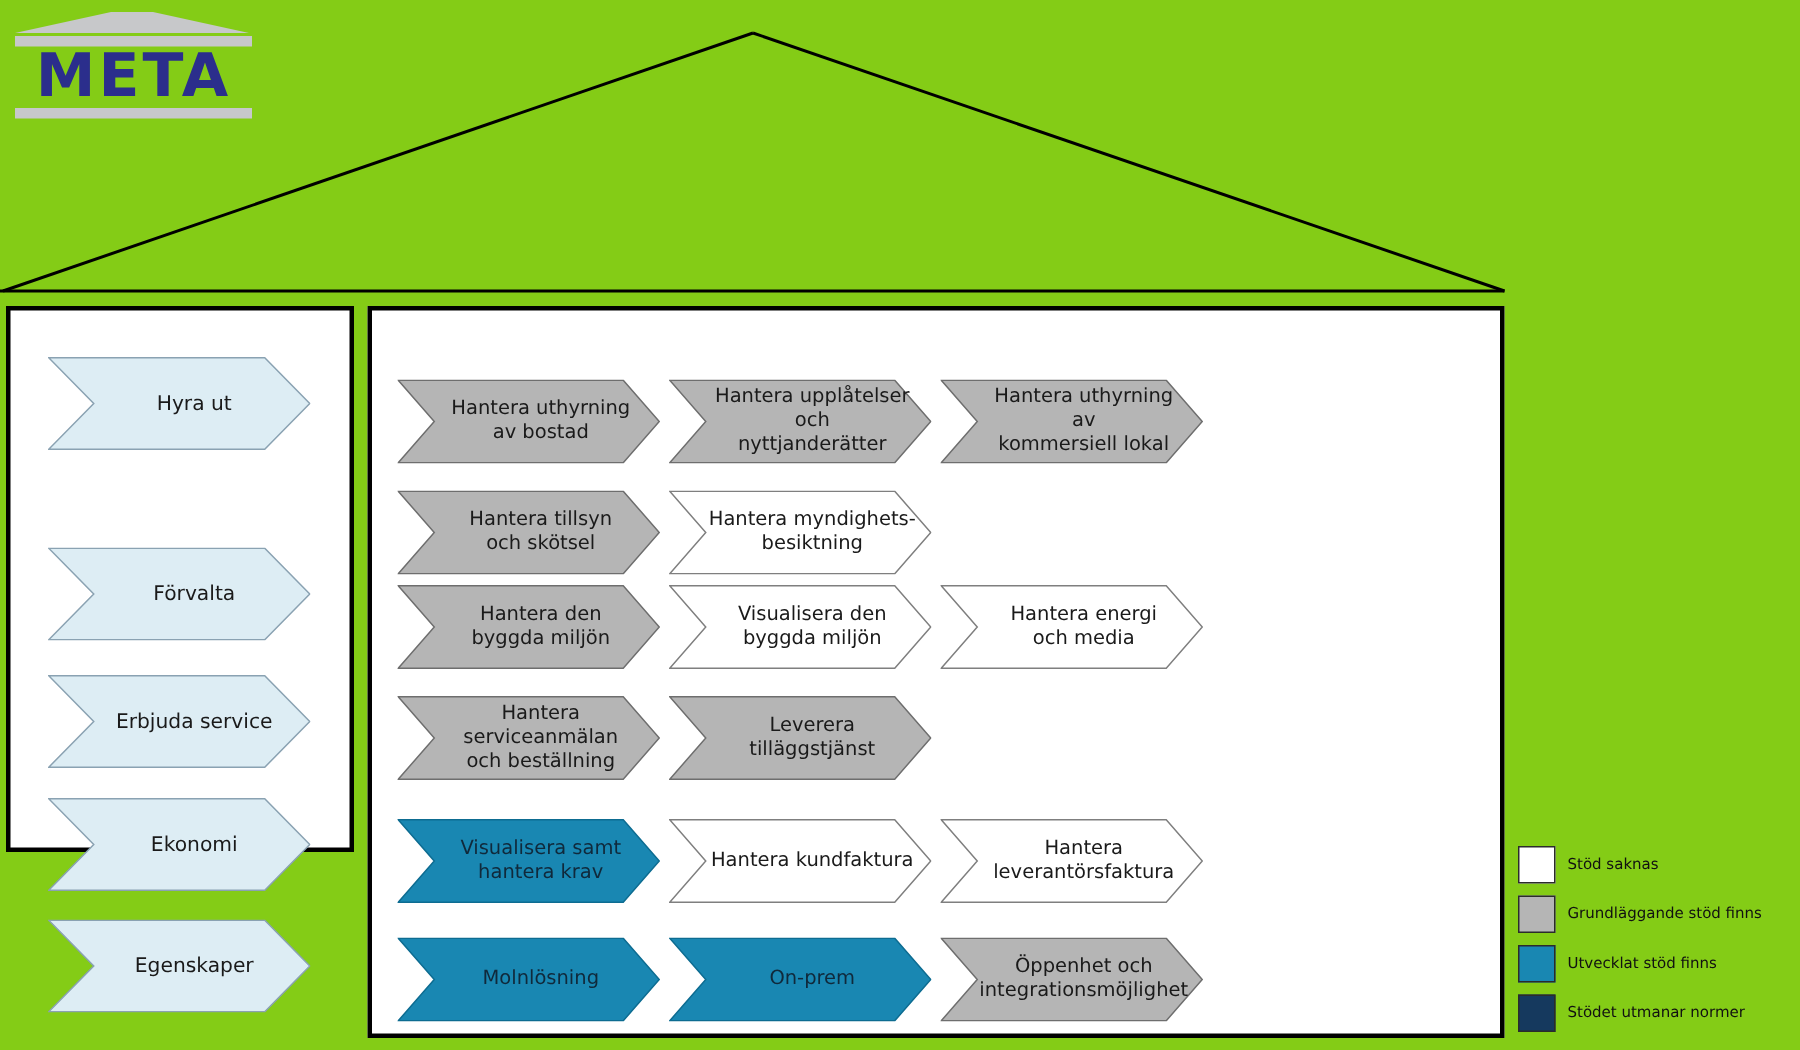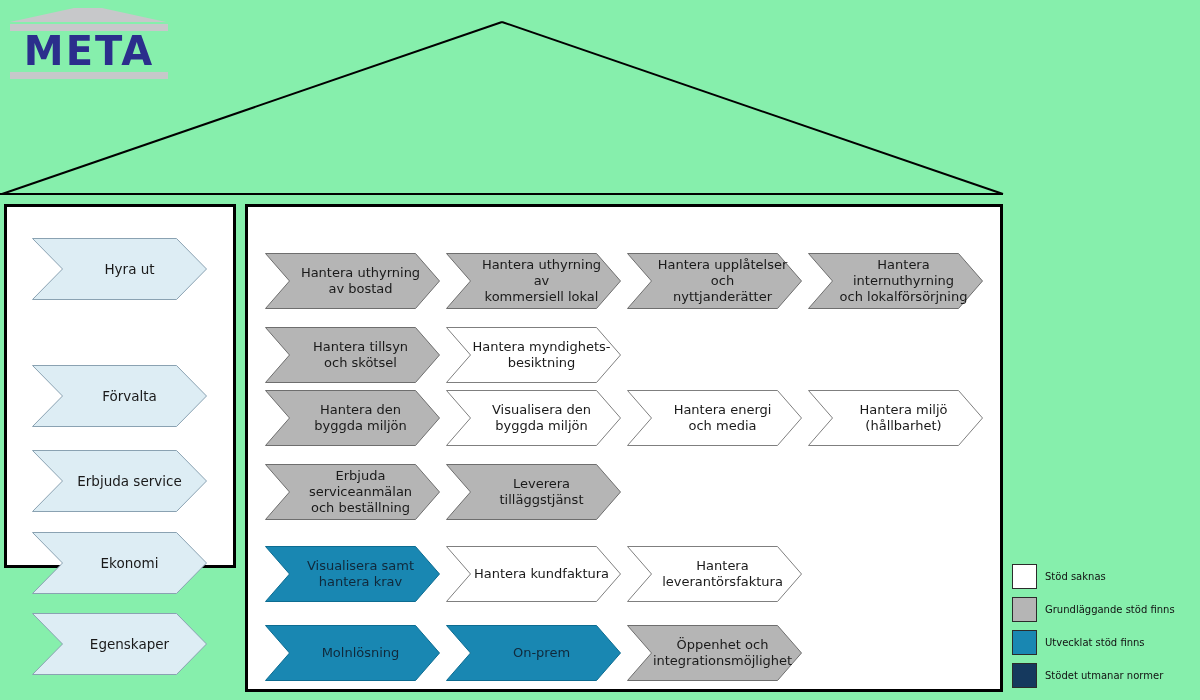--- a/index.html
+++ b/index.html
@@ -1,17 +1,17 @@
 <!DOCTYPE html>
 <html><head>
 <meta charset="utf-8">
 <style>
   html,body{margin:0;padding:0;background:#fff;}
   #canvas{
-    position:relative;width:1200px;height:700px;background:#86efac;overflow:hidden;
+    position:relative;width:1200px;height:700px;background:#84cc16;overflow:hidden;
     font-family:"DejaVu Sans","Liberation Sans",sans-serif;color:#111;
   }
   
   #roof-svg{position:absolute;left:0;top:0;pointer-events:none;}
   
   #logo{position:absolute;left:8px;top:6px;width:162px;}
   #logo .logo-roof{display:block;}
   #logo .logo-bar{height:7px;background:#c7c8ca;margin:1px 2px 0 2px;}
   #logo .logo-text{
     font-size:40px;font-weight:bold;letter-spacing:2px;color:#2b2e8c;
@@ -105,37 +105,30 @@
           <svg width="175" height="56">
             <polygon points="0.5,0.5 150.5,0.5 174.5,28 150.5,55.5 0.5,55.5 24.5,28" fill="#b5b5b5" stroke="#6e6e6e" stroke-width="1"></polygon>
           </svg>
           <span class="arrow-label" style="color: rgb(26, 26, 26);">Hantera uthyrning
 av bostad</span>
         </div>
         <div class="arrow">
           <svg width="175" height="56">
             <polygon points="0.5,0.5 150.5,0.5 174.5,28 150.5,55.5 0.5,55.5 24.5,28" fill="#b5b5b5" stroke="#6e6e6e" stroke-width="1"></polygon>
           </svg>
+          <span class="arrow-label" style="color: rgb(26, 26, 26);">Hantera upplåtelser och
+nyttjanderätter</span>
+        </div>
+        <div class="arrow">
+          <svg width="175" height="56">
+            <polygon points="0.5,0.5 150.5,0.5 174.5,28 150.5,55.5 0.5,55.5 24.5,28" fill="#b5b5b5" stroke="#6e6e6e" stroke-width="1"></polygon>
+          </svg>
           <span class="arrow-label" style="color: rgb(26, 26, 26);">Hantera uthyrning av
 kommersiell lokal</span>
         </div>
-        <div class="arrow">
-          <svg width="175" height="56">
-            <polygon points="0.5,0.5 150.5,0.5 174.5,28 150.5,55.5 0.5,55.5 24.5,28" fill="#b5b5b5" stroke="#6e6e6e" stroke-width="1"></polygon>
-          </svg>
-          <span class="arrow-label" style="color: rgb(26, 26, 26);">Hantera upplåtelser och
-nyttjanderätter</span>
-        </div>
-        <div class="arrow">
-          <svg width="175" height="56">
-            <polygon points="0.5,0.5 150.5,0.5 174.5,28 150.5,55.5 0.5,55.5 24.5,28" fill="#b5b5b5" stroke="#6e6e6e" stroke-width="1"></polygon>
-          </svg>
-          <span class="arrow-label" style="color: rgb(26, 26, 26);">Hantera internuthyrning
-och lokalförsörjning</span>
-        </div>
       </div>
       <div class="prow row-2">
         <div class="arrow">
           <svg width="175" height="56">
             <polygon points="0.5,0.5 150.5,0.5 174.5,28 150.5,55.5 0.5,55.5 24.5,28" fill="#b5b5b5" stroke="#6e6e6e" stroke-width="1"></polygon>
           </svg>
           <span class="arrow-label" style="color: rgb(26, 26, 26);">Hantera tillsyn
 och skötsel</span>
         </div>
         <div class="arrow">
@@ -161,34 +154,27 @@
           <span class="arrow-label" style="color: rgb(26, 26, 26); text-align: center;">Visualisera den
 byggda miljön</span>
         </div>
         <div class="arrow">
           <svg width="175" height="56">
             <polygon points="0.5,0.5 150.5,0.5 174.5,28 150.5,55.5 0.5,55.5 24.5,28" fill="#ffffff" stroke="#7f7f7f" stroke-width="1"></polygon>
           </svg>
           <span class="arrow-label" style="color: rgb(26, 26, 26);">Hantera energi
 och media</span>
         </div>
-        <div class="arrow">
-          <svg width="175" height="56">
-            <polygon points="0.5,0.5 150.5,0.5 174.5,28 150.5,55.5 0.5,55.5 24.5,28" fill="#ffffff" stroke="#7f7f7f" stroke-width="1"></polygon>
-          </svg>
-          <span class="arrow-label" style="color: rgb(26, 26, 26);">Hantera miljö
-(hållbarhet)</span>
-        </div>
       </div>
       <div class="prow row-4">
         <div class="arrow">
           <svg width="175" height="56">
             <polygon points="0.5,0.5 150.5,0.5 174.5,28 150.5,55.5 0.5,55.5 24.5,28" fill="#b5b5b5" stroke="#6e6e6e" stroke-width="1"></polygon>
           </svg>
-          <span class="arrow-label" style="color: rgb(26, 26, 26);">Erbjuda serviceanmälan
+          <span class="arrow-label" style="color: rgb(26, 26, 26);">Hantera serviceanmälan
 och beställning</span>
         </div>
         <div class="arrow">
           <svg width="175" height="56">
             <polygon points="0.5,0.5 150.5,0.5 174.5,28 150.5,55.5 0.5,55.5 24.5,28" fill="#b5b5b5" stroke="#6e6e6e" stroke-width="1"></polygon>
           </svg>
           <span class="arrow-label" style="color: rgb(26, 26, 26);">Leverera
 tilläggstjänst</span>
         </div>
       </div>

